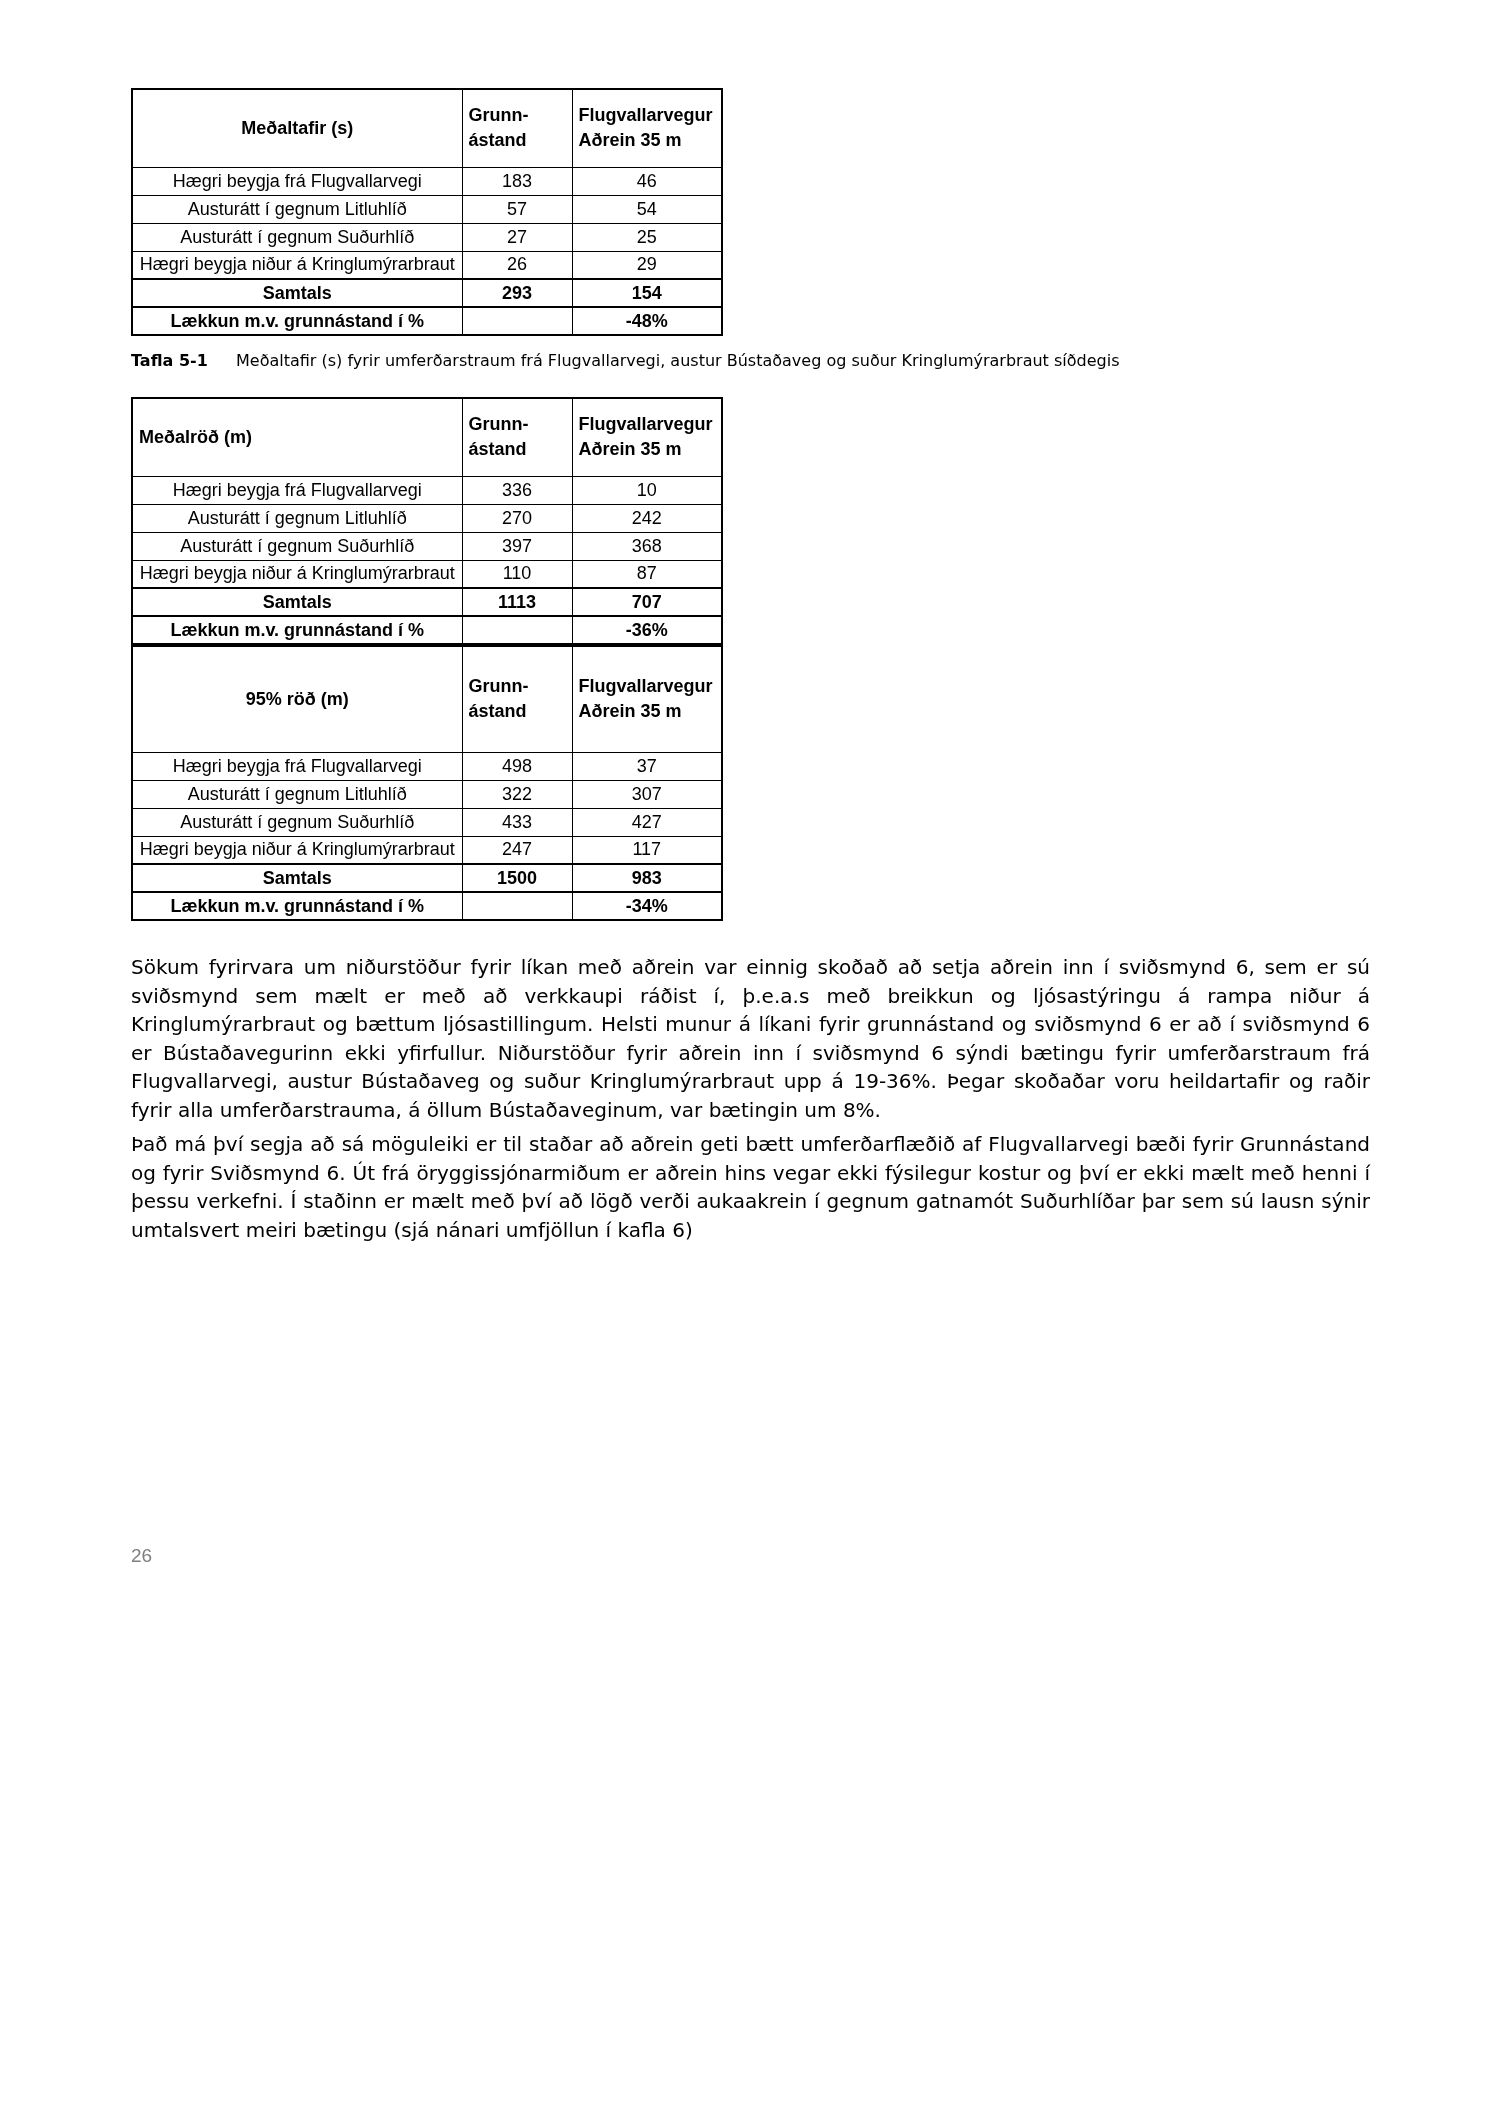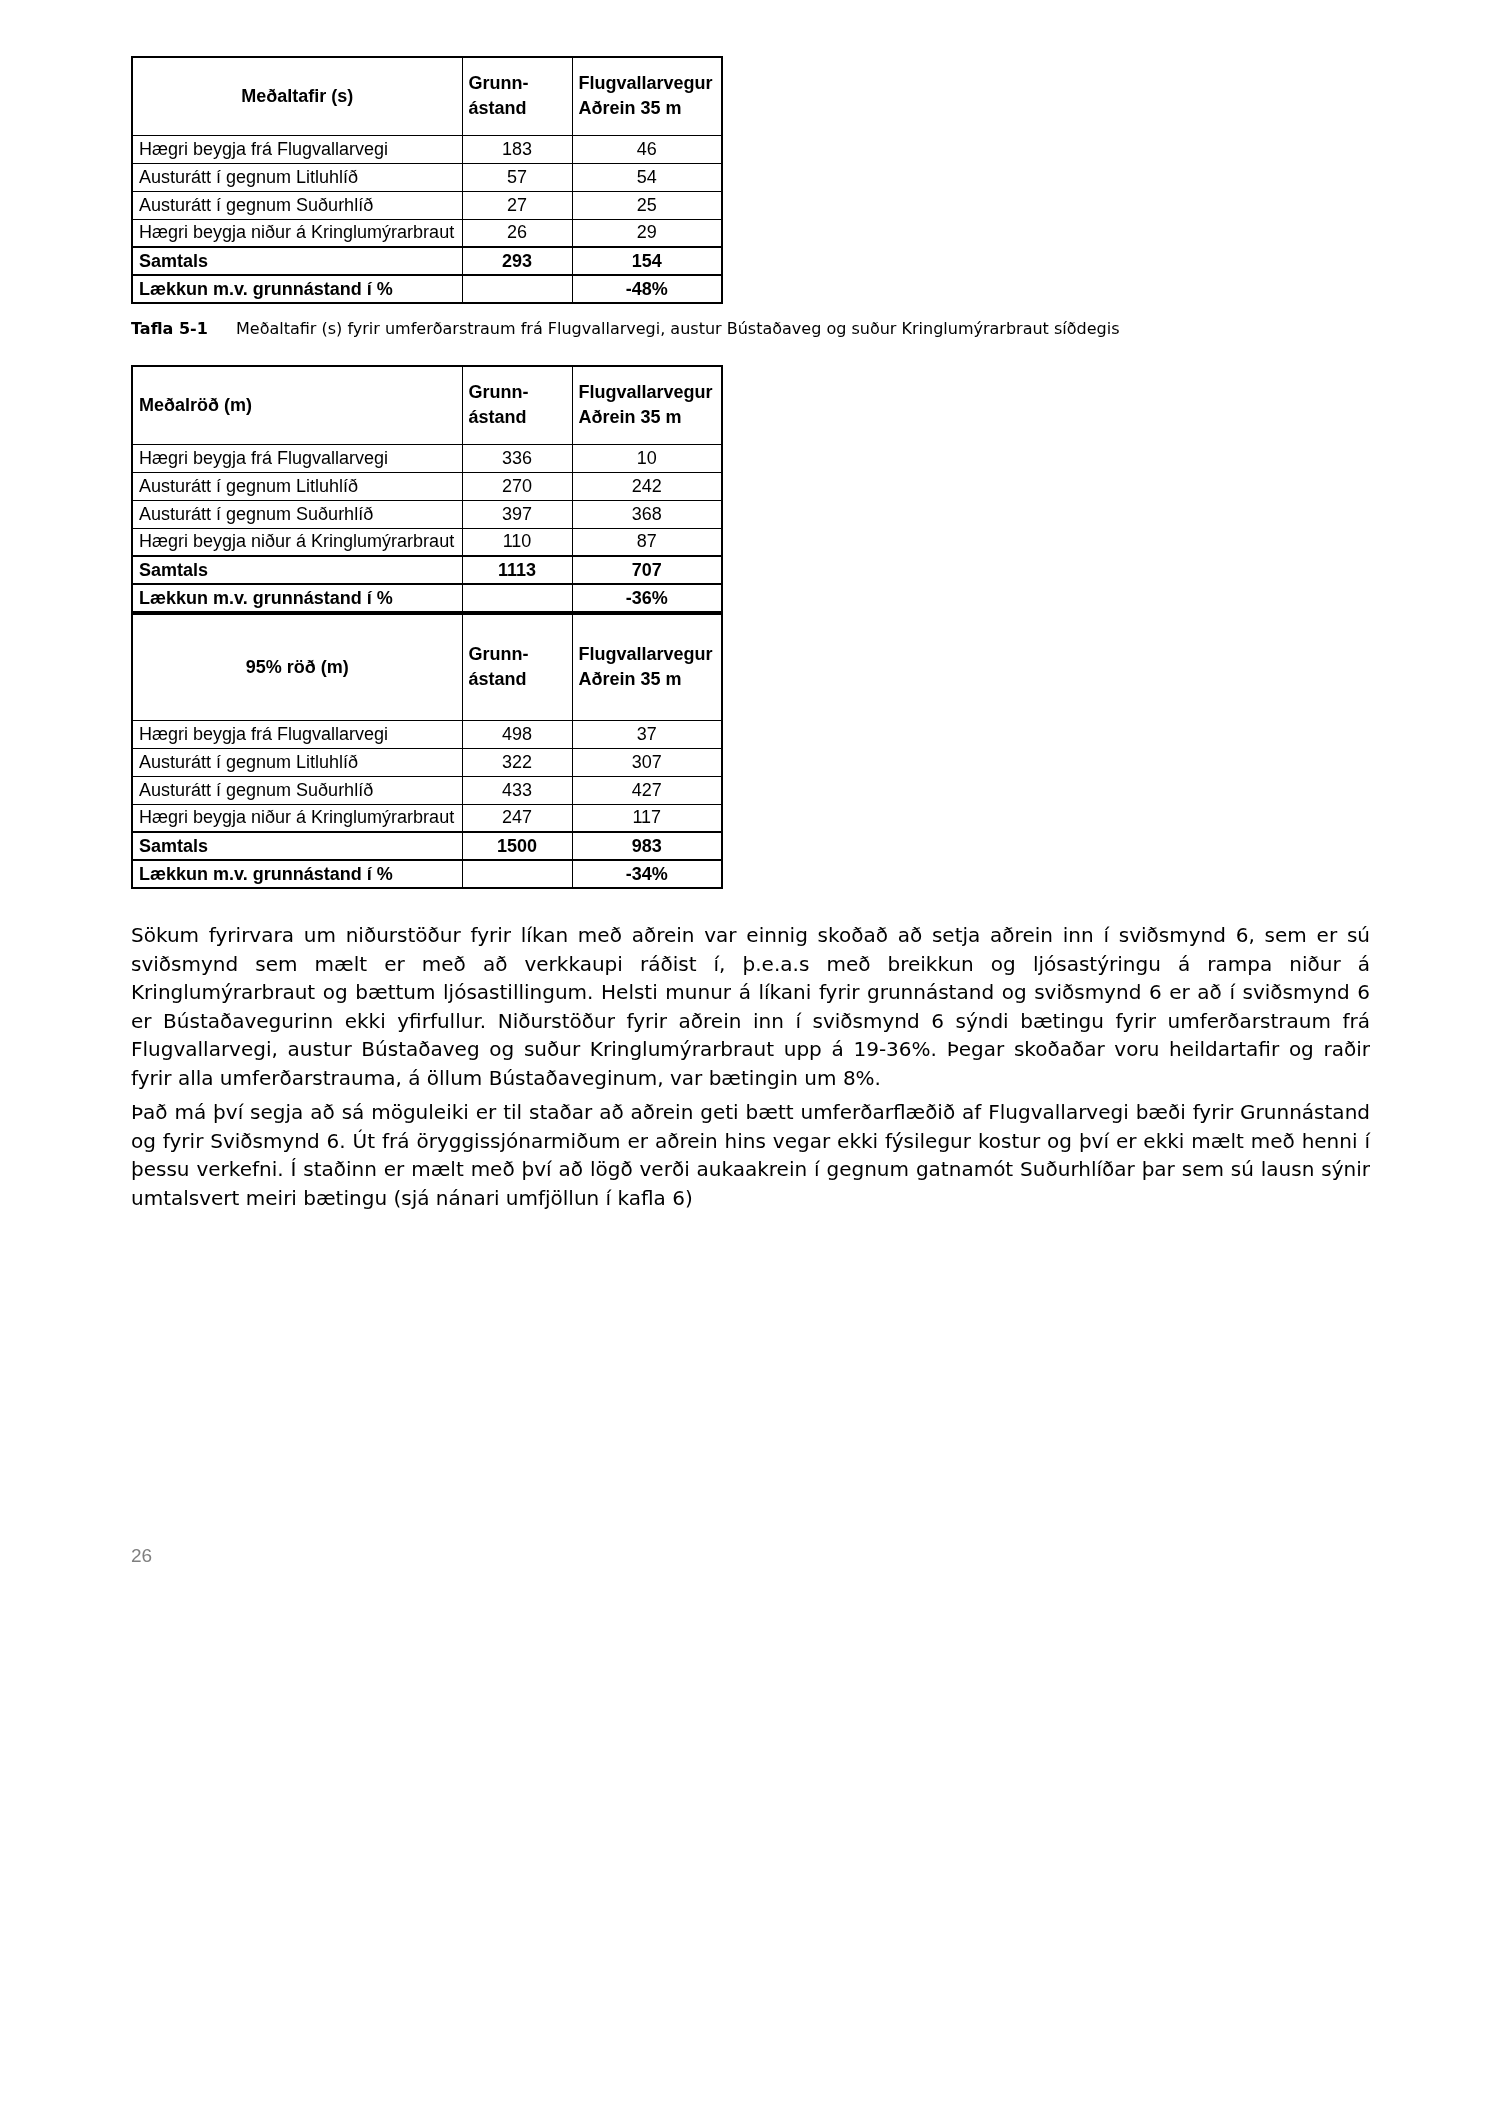--- a/index.html
+++ b/index.html
@@ -3,21 +3,21 @@
 <meta charset="utf-8">
 <style>
   * { box-sizing: border-box; }
   html, body { margin: 0; padding: 0; background: #ffffff; }
   .page {
     position: relative;
     width: 1500px;
     height: 2122px;
     background: #ffffff;
     color: #000000;
-    padding: 56px 130px 0 131px;
+    padding: 88px 130px 0 131px;
     font-family: "DejaVu Sans", sans-serif;
     overflow: hidden;
   }
 
   
   table.data-table {
     border-collapse: collapse;
     border: 2px solid #000;
     width: 590px;
     font-family: "Liberation Sans", sans-serif;
@@ -34,21 +34,21 @@
     font-weight: bold;
     text-align: left;
     vertical-align: middle;
     white-space: pre-line;
     line-height: 25px;
     height: 78px;
     padding: 6px;
   }
   .table-95 .head-row .cell { height: 106px; }
   tbody .cell { height: 28px; }
-  .label-cell { text-align: left; white-space: nowrap; }
+  .label-cell { text-align: center; white-space: nowrap; }
   .num-cell { text-align: center; }
   .total-row .cell, .reduction-row .cell { font-weight: bold; border-top-width: 2px; }
 
   
   .caption {
     width: 1239px;
     margin: 11px 0 22px 0;
     font-size: 16px;
     line-height: 28px;
     text-align: justify;

